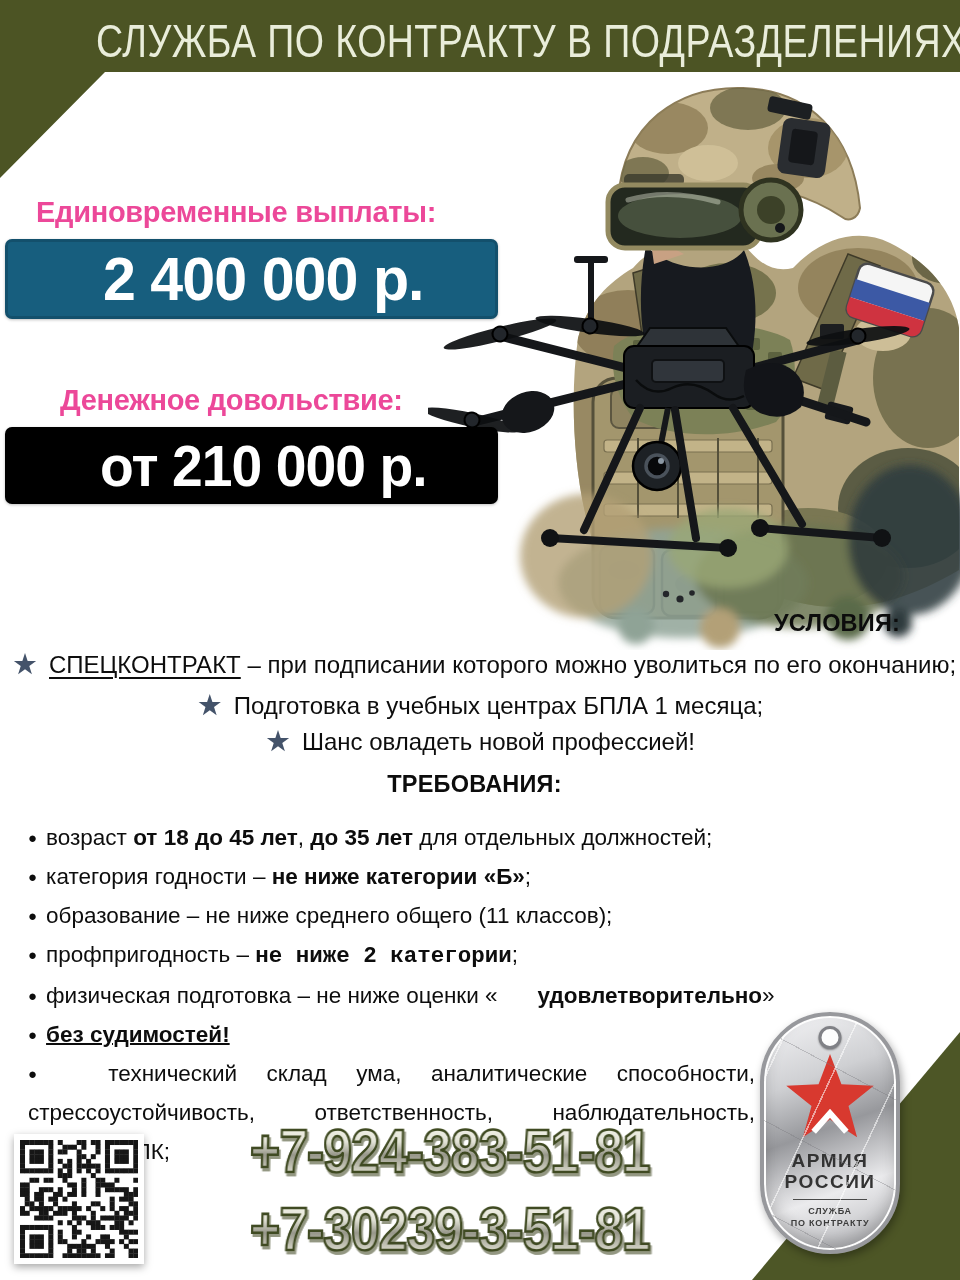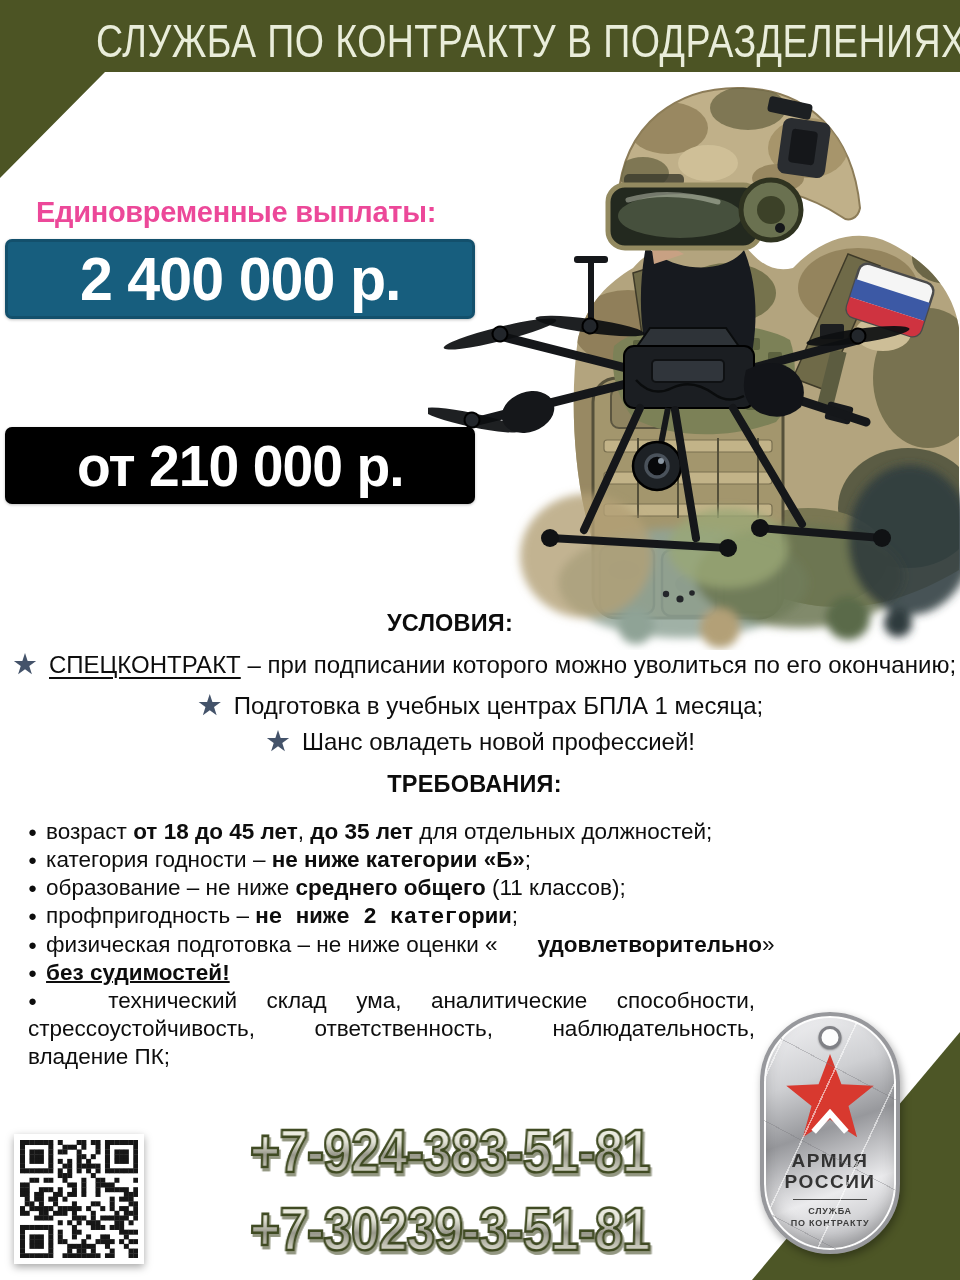--- a/index.html
+++ b/index.html
@@ -24,47 +24,48 @@
   .pay-label{
     position:absolute;color:#ec4899;font-weight:700;font-size:29px;
     letter-spacing:-.3px;white-space:nowrap;z-index:4;
   }
   .pay-label-1{left:36px;top:196px;}
   .pay-label-2{left:60px;top:384px;}
   .banner{
     position:absolute;left:5px;width:470px;z-index:4;
     border-radius:7px;display:flex;align-items:center;justify-content:center;
     box-shadow:inset 0 0 0 3px rgba(0,0,0,.14), 0 1px 3px rgba(0,0,0,.25);
+    padding-left:23px;
   }
   .banner-teal{top:239px;height:80px;background:#175e7e;}
   .banner-red{top:427px;height:77px;background:#000000;}
   .banner-amount{
     color:#fff;font-weight:700;white-space:nowrap;
     transform:scaleX(.97);letter-spacing:-1px;
   }
   .banner-teal .banner-amount{font-size:61px;}
   .banner-red  .banner-amount{font-size:57px;}
   
   .soldier{position:absolute;left:428px;top:78px;z-index:1;}
   
   .section-heading{
     position:absolute;text-align:center;font-weight:700;color:#0c0c0c;
     font-size:23.5px;letter-spacing:.2px;z-index:4;
   }
-  .heading-conditions{left:0;top:610px;width:900px;}
+  .heading-conditions{left:0;top:610px;width:900px;text-align:right;}
   .heading-requirements{left:12px;top:771px;width:925px;}
   .cond-row{position:absolute;left:0;width:960px;display:flex;align-items:center;
     font-size:24px;color:#0d0d0d;z-index:4;white-space:nowrap;}
   .cond-row .star{color:#44536a;font-size:29px;margin-right:11px;line-height:1;}
   .cond-row-0{top:650px;padding-left:12px;justify-content:flex-start;}
   .cond-row-1{top:691px;justify-content:center;}
   .cond-row-2{top:727px;justify-content:center;}
   .cond-text span{text-underline-offset:4px;margin-top:16px;}
   .req-list{position:absolute;left:28px;top:818px;width:905px;z-index:4;
-    font-size:22.5px;color:#0d0d0d;line-height:28px;}
+    font-size:22.5px;color:#0d0d0d;line-height:39px;}
   .req-item{white-space:nowrap;}
   .req-item .dot{font-size:15px;vertical-align:2px;margin-right:9px;}
   .req-item.para{white-space:normal;width:727px;text-align:justify;}
   .req-item.para .dot{margin-right:48px;}
   
   .qr-box{
     position:absolute;left:14px;top:1134px;width:118px;height:118px;
     background:#fff;padding:6px;z-index:4;
     box-shadow:0 3px 8px rgba(0,0,0,.35);
   }
@@ -312,20 +313,21 @@
 
       <path d="M318,292 q30,-15 49,2 q14,14 6,35 q-18,16 -41,6 q-22,-12 -14,-43 z" fill="#121418"></path>
       <ellipse cx="100" cy="334" rx="27" ry="20" fill="#15171a" transform="rotate(-20 100 334)"></ellipse>
     </g>
   </svg>
 
   <div class="pay-label pay-label-1">Единовременные выплаты:</div>
   <div class="banner banner-teal">
     <span class="banner-amount">2 400 000 р.</span>
   </div>
+  <div class="pay-label pay-label-2">Денежное довольствие:</div>
   <div class="banner banner-red">
     <span class="banner-amount">от 210 000 р.</span>
   </div>
 
   <div class="section-heading heading-conditions">УСЛОВИЯ:</div>
   <div class="cond-row cond-row-0">
     <span class="star">★</span>
     <span class="cond-text"><span style="text-decoration: underline 2px;">СПЕЦКОНТРАКТ</span><span> – при подписании которого можно уволиться по его окончанию;</span></span>
   </div>
   <div class="cond-row cond-row-1">
@@ -334,21 +336,21 @@
   </div>
   <div class="cond-row cond-row-2">
     <span class="star">★</span>
     <span class="cond-text"><span>Шанс овладеть новой профессией!</span></span>
   </div>
 
   <div class="section-heading heading-requirements">ТРЕБОВАНИЯ:</div>
   <div class="req-list">
     <div class="req-item"><span class="dot">●</span><span><span>возраст </span><span style="font-weight: 700;">от 18 до 45 лет</span><span>, </span><span style="font-weight: 700;">до 35 лет</span><span> для отдельных должностей;</span></span></div>
     <div class="req-item"><span class="dot">●</span><span><span>категория годности – </span><span style="font-weight: 700;">не ниже категории «Б»</span><span>;</span></span></div>
-    <div class="req-item"><span class="dot">●</span><span><span>образование – не ниже </span><span style="font-weight: 700;">среднего общего</span><span> (</span><span style="font-weight: 400;">11 классов</span><span>);</span></span></div>
+    <div class="req-item"><span class="dot">●</span><span><span>образование – не ниже </span><span style="font-weight: 400;">среднего общего</span><span> (</span><span style="font-weight: 400;">11 классов</span><span>);</span></span></div>
     <div class="req-item"><span class="dot">●</span><span><span>профпригодность – </span><span style="font-weight: 700; font-family: Liberation Mono, monospace;">не ниже 2 категории</span><span>;</span></span></div>
     <div class="req-item"><span class="dot">●</span><span><span>физическая подготовка – не ниже оценки «</span><span style="font-weight: 700; margin-left: 40px;">удовлетворительно</span><span>»</span></span></div>
     <div class="req-item"><span class="dot">●</span><span><span style="font-weight: 700; text-decoration: underline 2px;">без судимостей!</span></span></div>
     <div class="req-item para"><span class="dot">●</span><span><span>технический склад ума, аналитические способности, стрессоустойчивость, ответственность, наблюдательность, владение ПК;</span></span></div>
   </div>
 
   <div class="qr-box">
     <svg id="qr-svg" width="118" height="118" viewBox="0 0 118 118">
         <rect x="37.76" y="0.00" width="5.02" height="5.02" fill="#161616"></rect>
         <rect x="56.64" y="0.00" width="5.02" height="5.02" fill="#161616"></rect>

